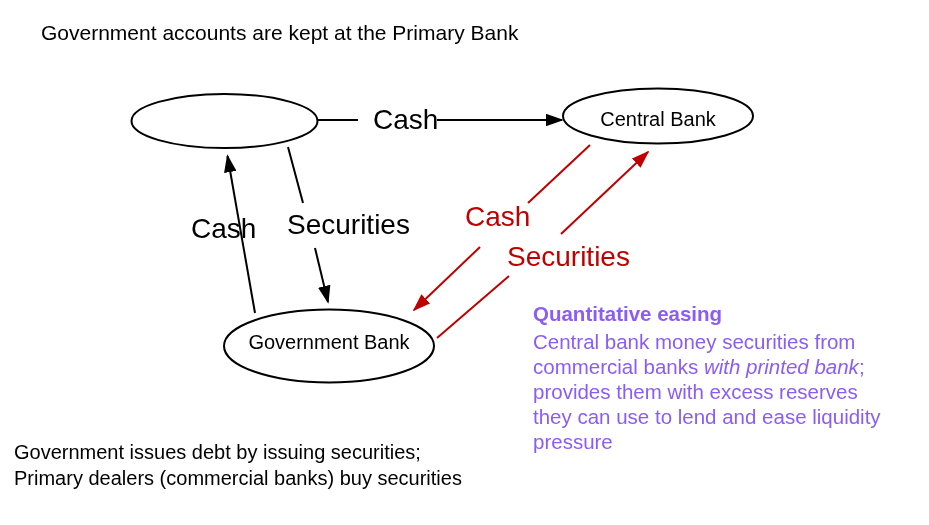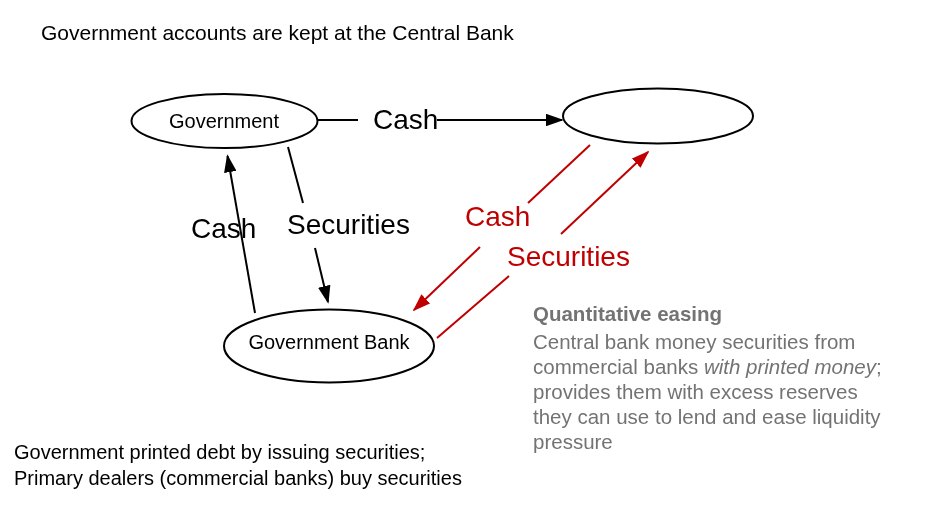--- a/index.html
+++ b/index.html
@@ -6,30 +6,30 @@
   body{width:929px;height:525px;background:#fff;font-family:"Liberation Sans",sans-serif;color:#000;}
   .canvas{position:relative;width:929px;height:525px;overflow:hidden;background:#fff;}
   .title{position:absolute;left:41px;top:21px;font-size:21px;line-height:23px;white-space:nowrap;}
   .lbl{position:absolute;font-size:28px;line-height:20px;white-space:nowrap;}
   .node-label{position:absolute;font-size:20px;line-height:20px;white-space:nowrap;transform:translate(-50%,-50%);}
   svg.shapes{position:absolute;left:0;top:0;}
   .bl{stroke:#000;stroke-width:2;}
   .rl{stroke:#c00000;stroke-width:2;}
   .ell{fill:#fff;stroke:#000;stroke-width:2;}
   .red{color:#c00000;}
-  .qe{position:absolute;left:533px;top:301px;width:354px;font-size:20.5px;line-height:25px;color:#737373;}
+  .qe{position:absolute;left:533px;top:301px;width:354px;font-size:20.5px;line-height:25px;color:#8b5cf6;}
   .qe-heading{font-weight:bold;font-size:20.5px;line-height:25px;margin-bottom:3px;}
   .footnote{position:absolute;left:14px;top:439px;font-size:20px;line-height:26px;color:#000;}
   .it{font-style:italic;}
 </style>
 </head>
 <body>
 
 <div class="canvas">
-  <div class="title">Government accounts are kept at the Central Bank</div>
+  <div class="title">Government accounts are kept at the Primary Bank</div>
 
   <svg class="shapes" width="929" height="525" viewBox="0 0 929 525">
     <defs>
       <marker id="ab" viewBox="0 0 10 7" refX="9" refY="3.5" markerWidth="9" markerHeight="6.3" orient="auto">
         <path d="M0,0 L10,3.5 L0,7 z" fill="#000"></path>
       </marker>
       <marker id="ar" viewBox="0 0 10 7" refX="9" refY="3.5" markerWidth="9" markerHeight="6.3" orient="auto">
         <path d="M0,0 L10,3.5 L0,7 z" fill="#c00000"></path>
       </marker>
     </defs>
@@ -40,31 +40,31 @@
     <line x1="315" y1="248" x2="328" y2="302" class="bl" marker-end="url(#ab)"></line>
     <line x1="590" y1="145" x2="528" y2="203" class="rl"></line>
     <line x1="480" y1="247" x2="414" y2="310" class="rl" marker-end="url(#ar)"></line>
     <line x1="437" y1="338" x2="509" y2="276" class="rl"></line>
     <line x1="561" y1="234" x2="648" y2="152" class="rl" marker-end="url(#ar)"></line>
     <ellipse class="ell" cx="224.5" cy="121" rx="93" ry="27"></ellipse>
     <ellipse class="ell" cx="658" cy="116" rx="95" ry="27.5"></ellipse>
     <ellipse class="ell" cx="329" cy="346" rx="105" ry="36.5"></ellipse>
   </svg>
 
-  <div class="node-label" style="left:224px;top:121px;">Government</div>
+  <div class="node-label" style="left:658px;top:119px;">Central Bank</div>
   <div class="node-label" style="left:329px;top:342px;">Government Bank</div>
 
   <div class="lbl" style="left:373px;top:110px;">Cash</div>
   <div class="lbl" style="left:191px;top:219px;">Cash</div>
   <div class="lbl" style="left:287px;top:215px;">Securities</div>
   <div class="lbl red" style="left:465px;top:207px;">Cash</div>
   <div class="lbl red" style="left:507px;top:247px;">Securities</div>
 
   <div class="qe">
     <div class="qe-heading">Quantitative easing</div>
-    <div><span>Central bank money securities from commercial banks </span><span class="it">with printed money</span><span>; provides them with excess reserves they can use to lend and ease liquidity pressure</span></div>
+    <div><span>Central bank money securities from commercial banks </span><span class="it">with printed bank</span><span>; provides them with excess reserves they can use to lend and ease liquidity pressure</span></div>
   </div>
 
   <div class="footnote">
-    <div>Government printed debt by issuing securities;</div>
+    <div>Government issues debt by issuing securities;</div>
     <div>Primary dealers (commercial banks) buy securities</div>
   </div>
 </div>
 
 </body></html>

